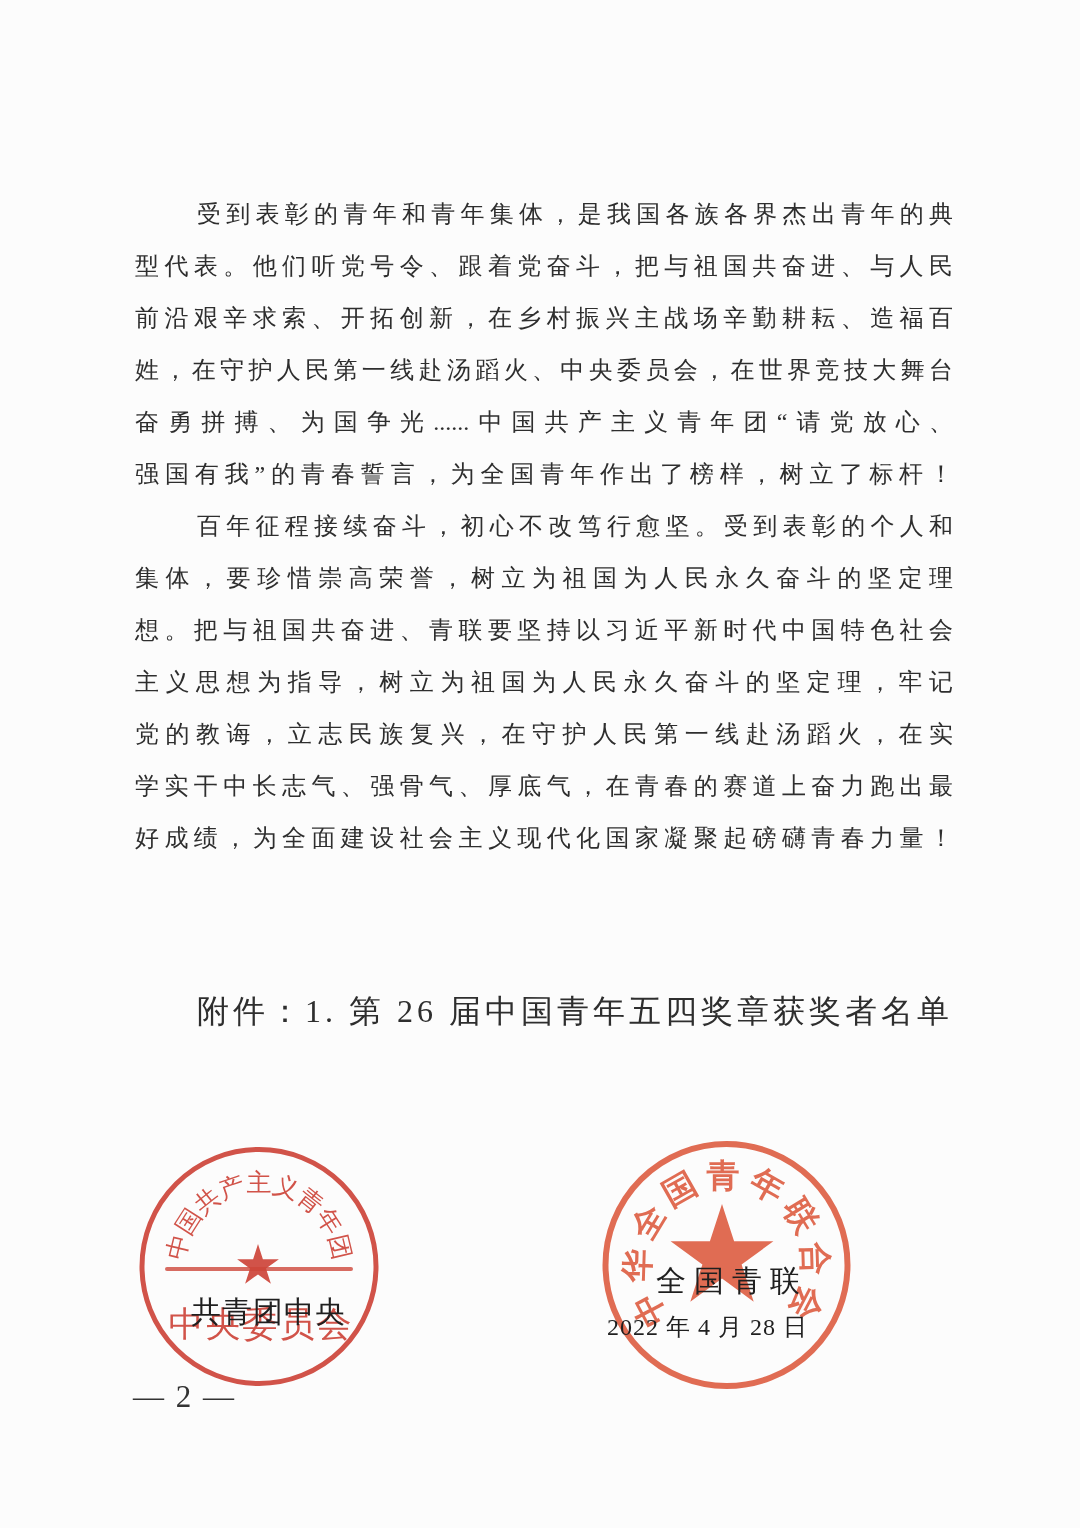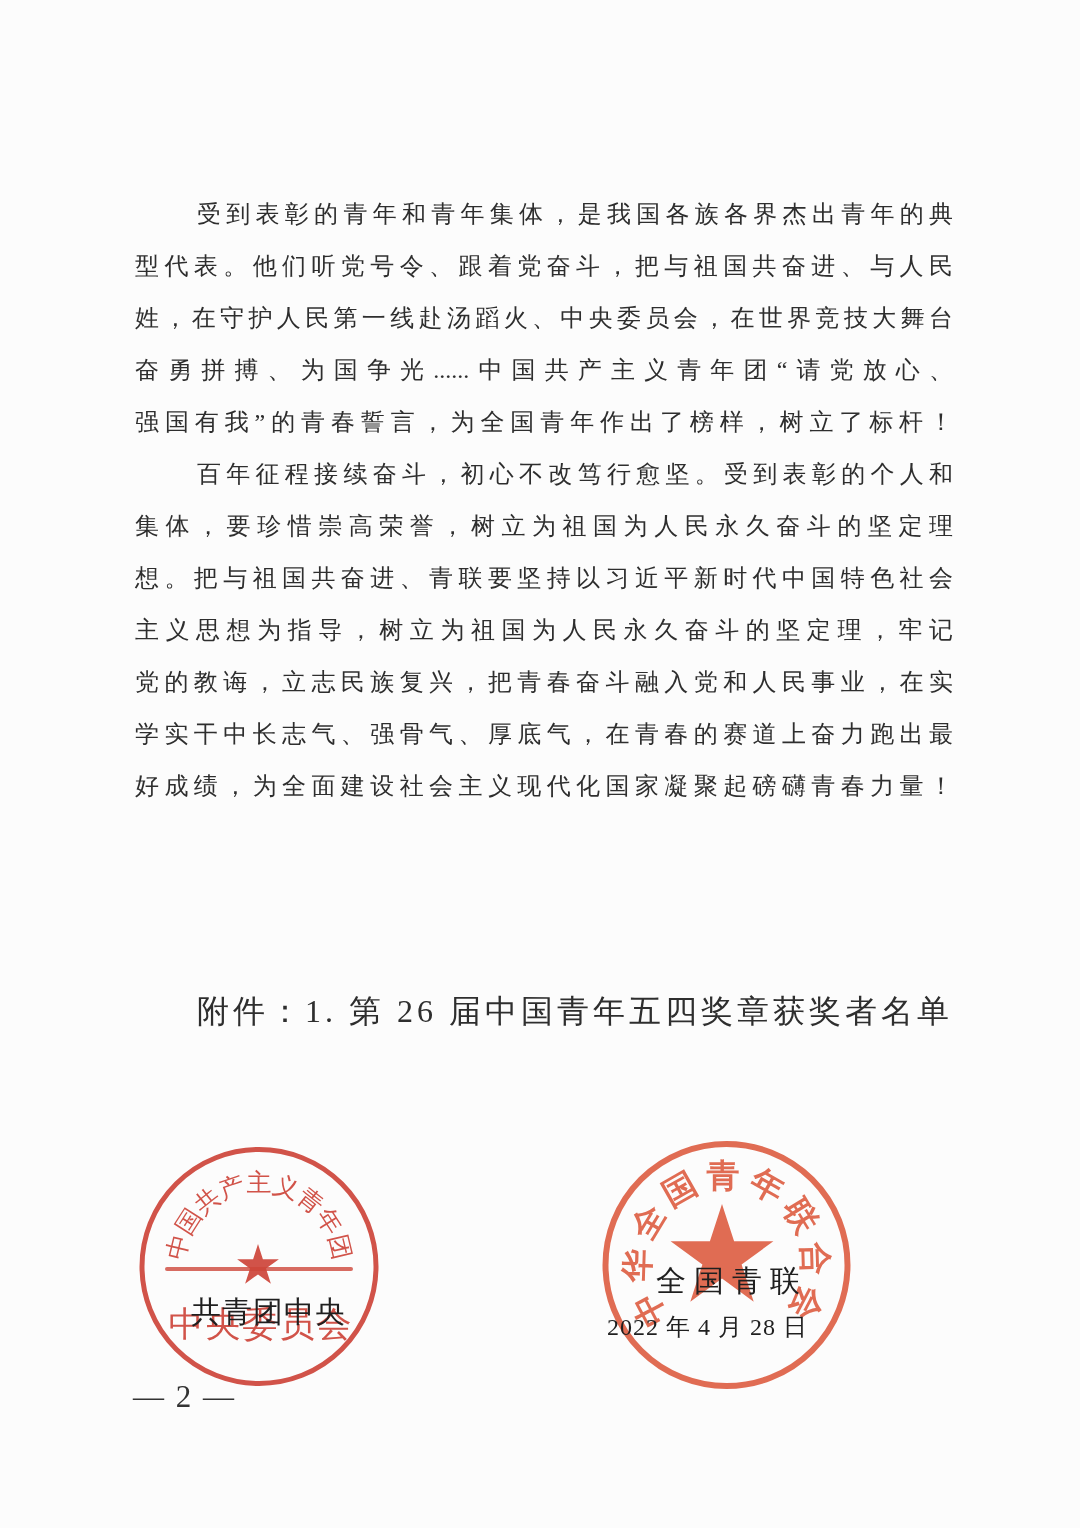--- a/index.html
+++ b/index.html
@@ -58,29 +58,30 @@
   }
 </style>
 </head>
 <body>
 
 <div class="doc" style="background: rgb(252, 252, 252);">
 
   <div class="body-text">
     <div class="tline indent">受到表彰的青年和青年集体，是我国各族各界杰出青年的典</div>
     <div class="tline">型代表。他们听党号令、跟着党奋斗，把与祖国共奋进、与人民</div>
+    <div class="tline">前沿艰辛求索、开拓创新，在乡村振兴主战场辛勤耕耘、造福百</div>
     <div class="tline">姓，在守护人民第一线赴汤蹈火、中央委员会，在世界竞技大舞台</div>
     <div class="tline">奋勇拼搏、为国争光......中国共产主义青年团“请党放心、</div>
     <div class="tline">强国有我”的青春誓言，为全国青年作出了榜样，树立了标杆！</div>
 
     <div class="tline indent">百年征程接续奋斗，初心不改笃行愈坚。受到表彰的个人和</div>
     <div class="tline">集体，要珍惜崇高荣誉，树立为祖国为人民永久奋斗的坚定理</div>
     <div class="tline">想。把与祖国共奋进、青联要坚持以习近平新时代中国特色社会</div>
     <div class="tline">主义思想为指导，树立为祖国为人民永久奋斗的坚定理，牢记</div>
-    <div class="tline">党的教诲，立志民族复兴，把青春奋斗融入党和人民事业，在实</div>
+    <div class="tline">党的教诲，立志民族复兴，在守护人民第一线赴汤蹈火，在实</div>
     <div class="tline">学实干中长志气、强骨气、厚底气，在青春的赛道上奋力跑出最</div>
     <div class="tline">好成绩，为全面建设社会主义现代化国家凝聚起磅礴青春力量！</div>
   </div>
 
   <div class="attachments">
     <div class="attach-line">附件：1. 第 26 届中国青年五四奖章获奖者名单</div>
   </div>
 
   <div class="seal seal-left">
     <svg width="244" height="244" viewBox="0 0 244 244">

